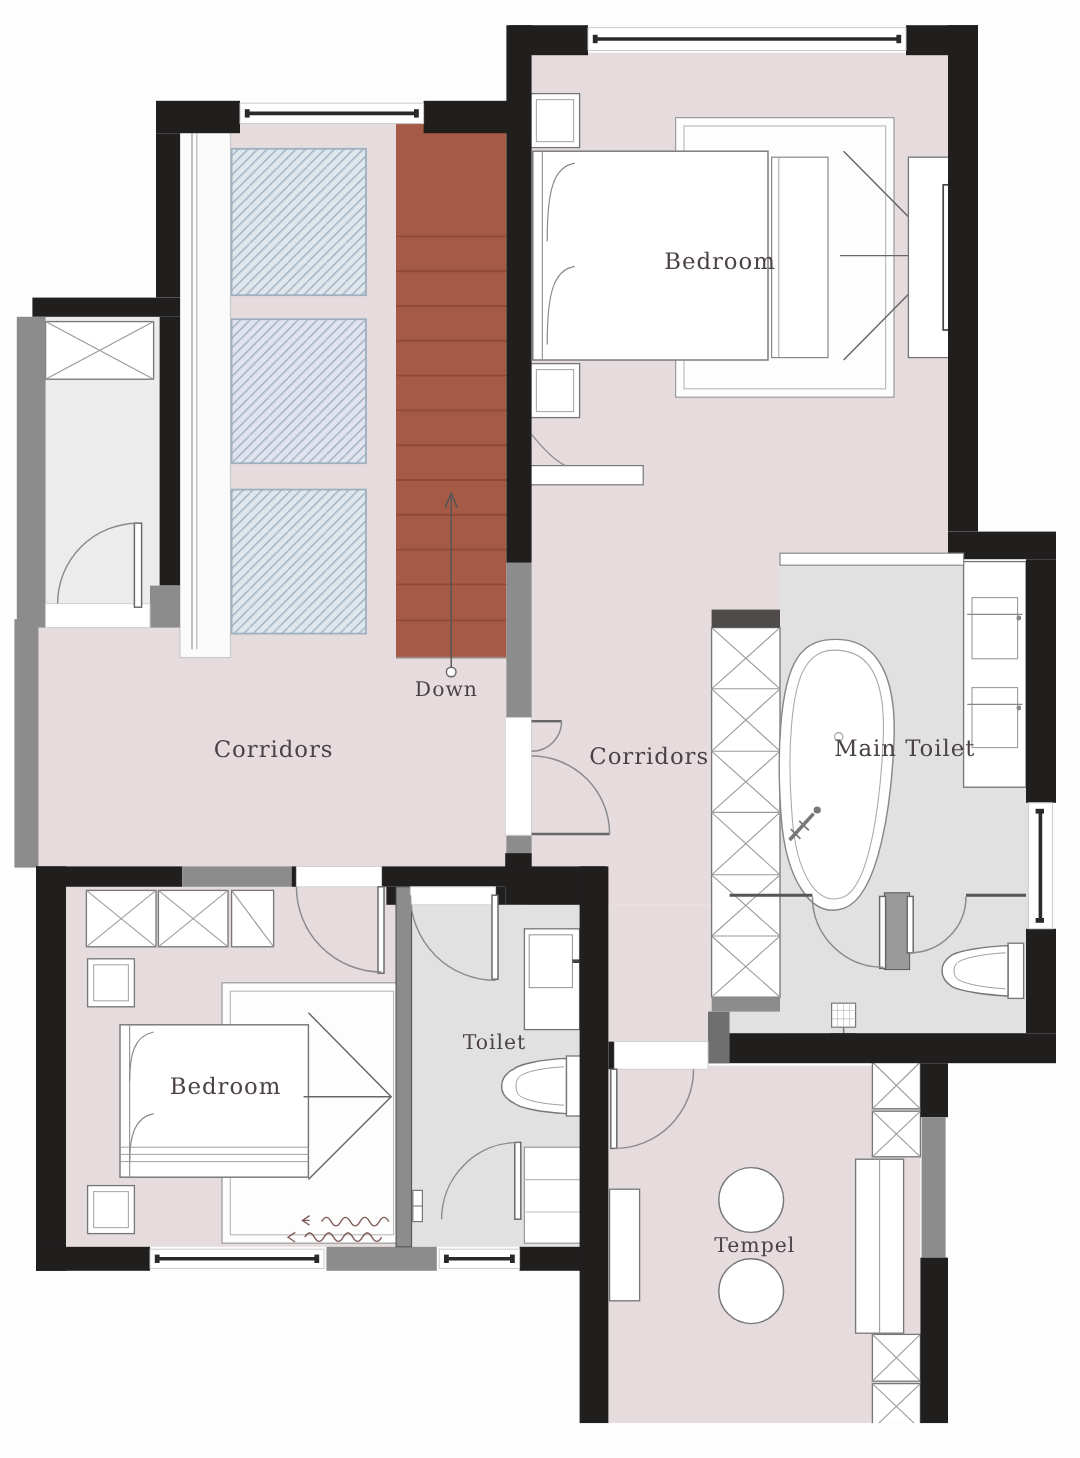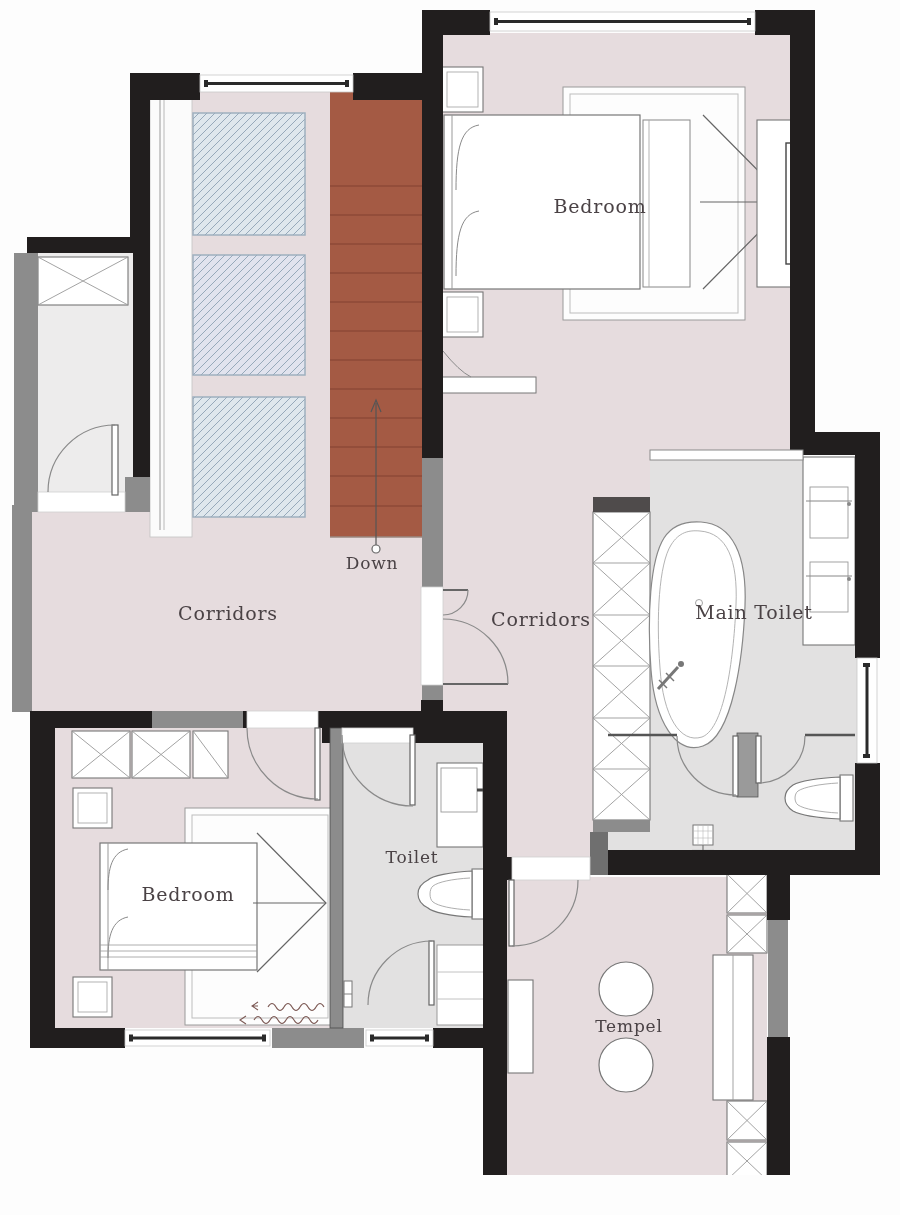--- a/index.html
+++ b/index.html
@@ -10,21 +10,21 @@
     --light:#edecec;
     --red:#a45a44;
     --redline:#8e4a37;
     --glass:#dfe7ed;
     --glass2:#e1e3ee;
     --ln:#777;
     --lnlt:#9a9a9a;
     --txt:#4a4245;
   }
   html,body{margin:0;padding:0;background:#fdfdfd;}
-  .page{width:900px;height:1175px;position:relative;background:#fdfdfd;overflow:hidden;}
+  .page{width:900px;height:1175px;position:relative;background:#fdfdfd;overflow:hidden;margin-top:11px;}
   svg{display:block;}
   text{font-family:"DejaVu Serif","Liberation Serif",serif;fill:var(--txt);letter-spacing:.8px;}
   .lbl{font-size:19px;}
   .lbl-sm{font-size:17px;}
 </style>
 </head>
 <body>
 
 <div class="page">
 <svg width="900" height="1215" viewBox="0 0 900 1215">

